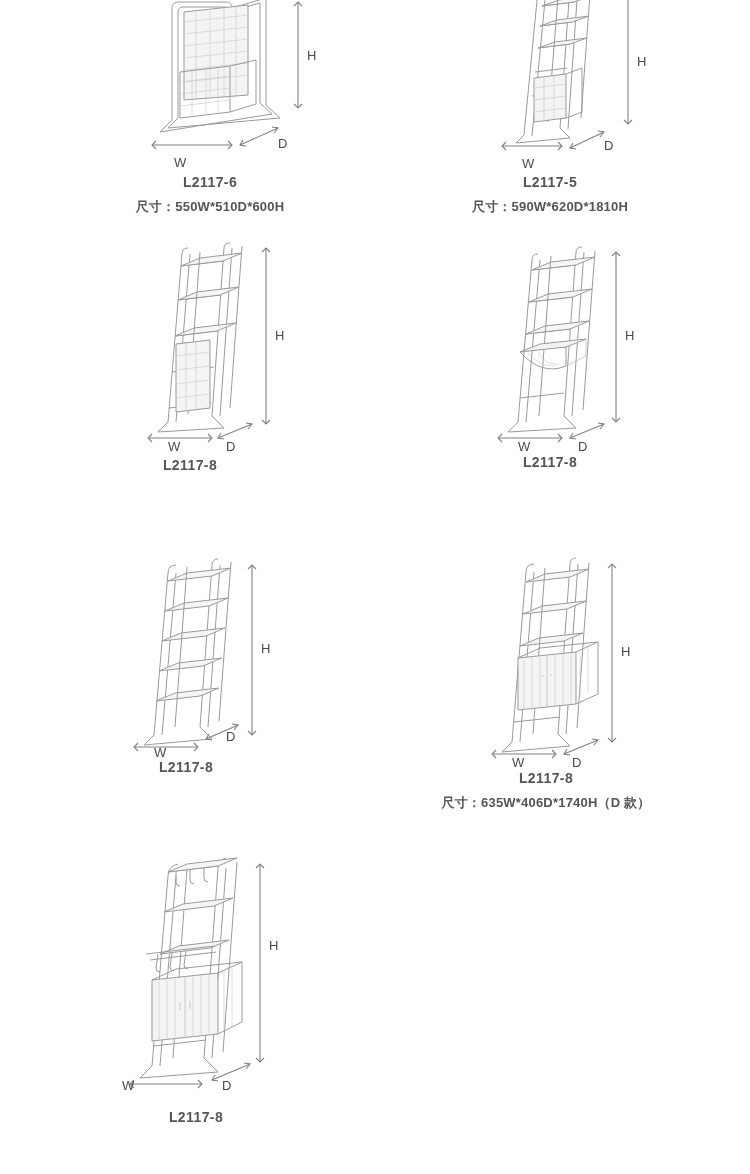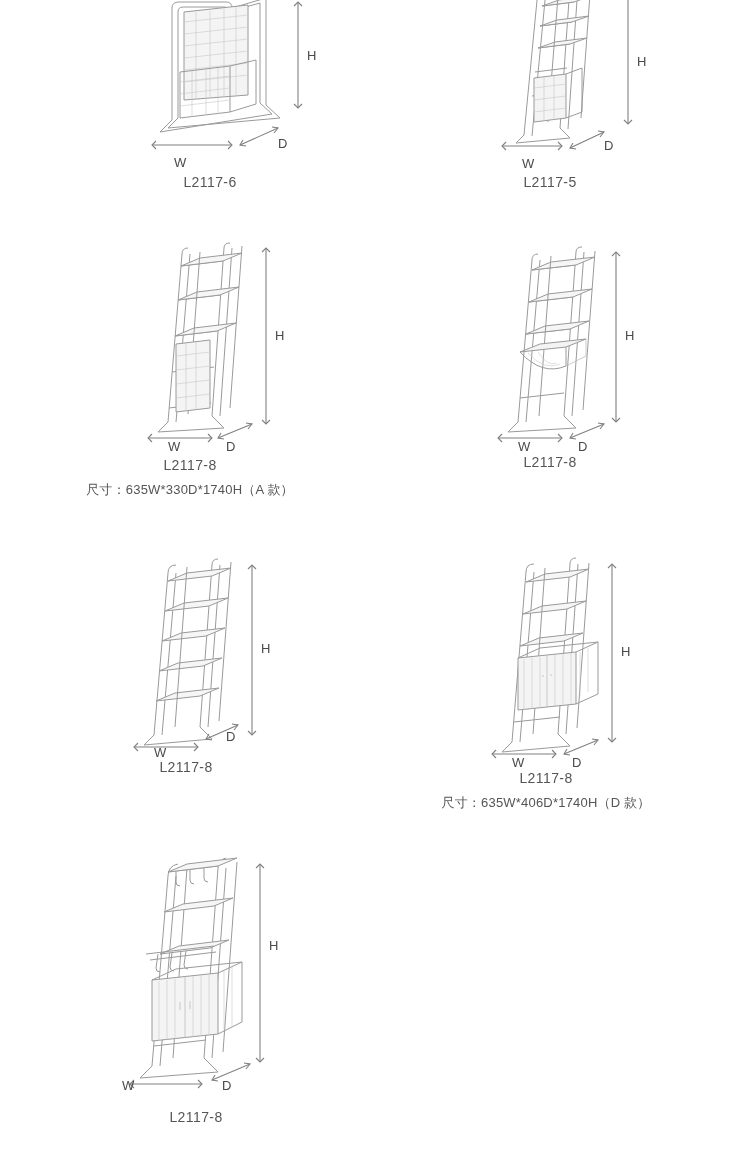--- a/index.html
+++ b/index.html
@@ -29,20 +29,21 @@
     width: 100%;
   }
   .drawing svg {
     display: block;
     margin: 0 auto;
     overflow: visible;
   }
   .caption {
     text-align: center;
     line-height: 1.1;
+    font-weight: bold;
   }
   .model {
     font-size: 14px;
     color: #555555;
     letter-spacing: 0.4px;
     margin: 0;
   }
   .dims {
     font-size: 13px;
     color: #555555;
@@ -155,20 +156,21 @@
         <g class="ln-dark">
           <path d="M160 145 L198 128"></path>
           <path d="M163 140 L160 145 L166 146"></path>
           <path d="M192 127 L198 128 L194 133"></path>
         </g>
         <text class="dimlabel" x="198" y="148">D</text>
       </svg>
     </div>
     <div class="caption">
       <p class="model">L2117-6</p>
+      <p class="dims">尺寸：550W*510D*600H</p>
     </div>
   </div>
 
   <div class="product" style="left:400px; top:0px; width:300px;">
     <div class="drawing">
       <svg width="260" height="175" viewBox="0 0 260 175" aria-hidden="true">
 
         <g class="ln">
           <path d="M118 -10 L104 135"></path>
           <path d="M126 -10 L112 136"></path>
@@ -222,20 +224,21 @@
         <g class="ln-dark">
           <path d="M150 148 L184 132"></path>
           <path d="M153 143 L150 148 L156 149"></path>
           <path d="M178 131 L184 132 L180 137"></path>
         </g>
         <text class="dimlabel" x="184" y="150">D</text>
       </svg>
     </div>
     <div class="caption">
       <p class="model">L2117-5</p>
+      <p class="dims">尺寸：590W*620D*1810H</p>
     </div>
   </div>
 
   <div class="product" style="left:40px; top:248px; width:300px;">
     <div class="drawing">
       <svg width="260" height="210" viewBox="0 0 260 210" aria-hidden="true">
         <g class="ln">
 
           <path d="M122 6 L108 174"></path>
           <path d="M130 6 L116 174"></path>
@@ -292,21 +295,20 @@
         <g class="ln-dark">
           <path d="M158 190 L192 176"></path>
           <path d="M161 185 L158 190 L164 191"></path>
           <path d="M186 175 L192 176 L188 181"></path>
         </g>
         <text class="dimlabel" x="166" y="203">D</text>
       </svg>
     </div>
     <div class="caption">
       <p class="model">L2117-8</p>
-      <p class="dims">尺寸：635W*330D*1740H（A 款）</p>
     </div>
   </div>
 
   <div class="product" style="left:400px; top:240px; width:300px;">
     <div class="drawing">
       <svg width="260" height="215" viewBox="0 0 260 215" aria-hidden="true">
         <g class="ln">
           <path d="M112 20 L98 182"></path>
           <path d="M120 20 L106 182"></path>
           <path d="M156 12 L144 176"></path>

